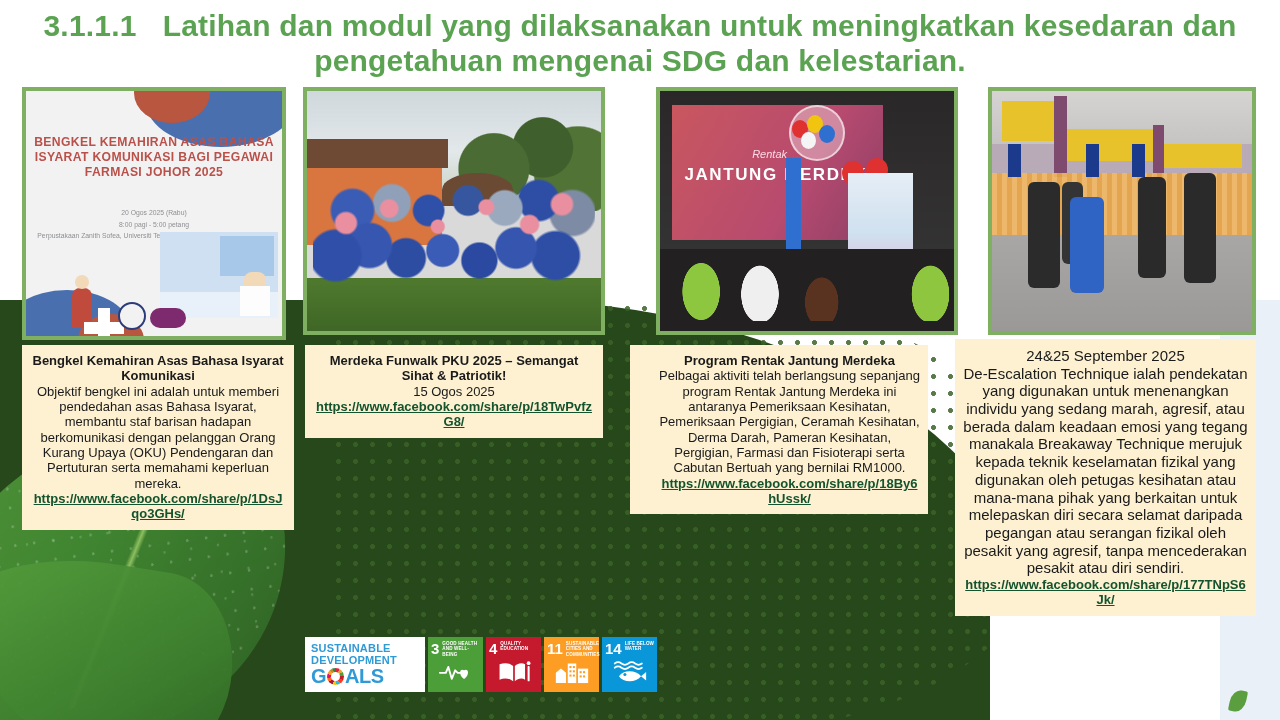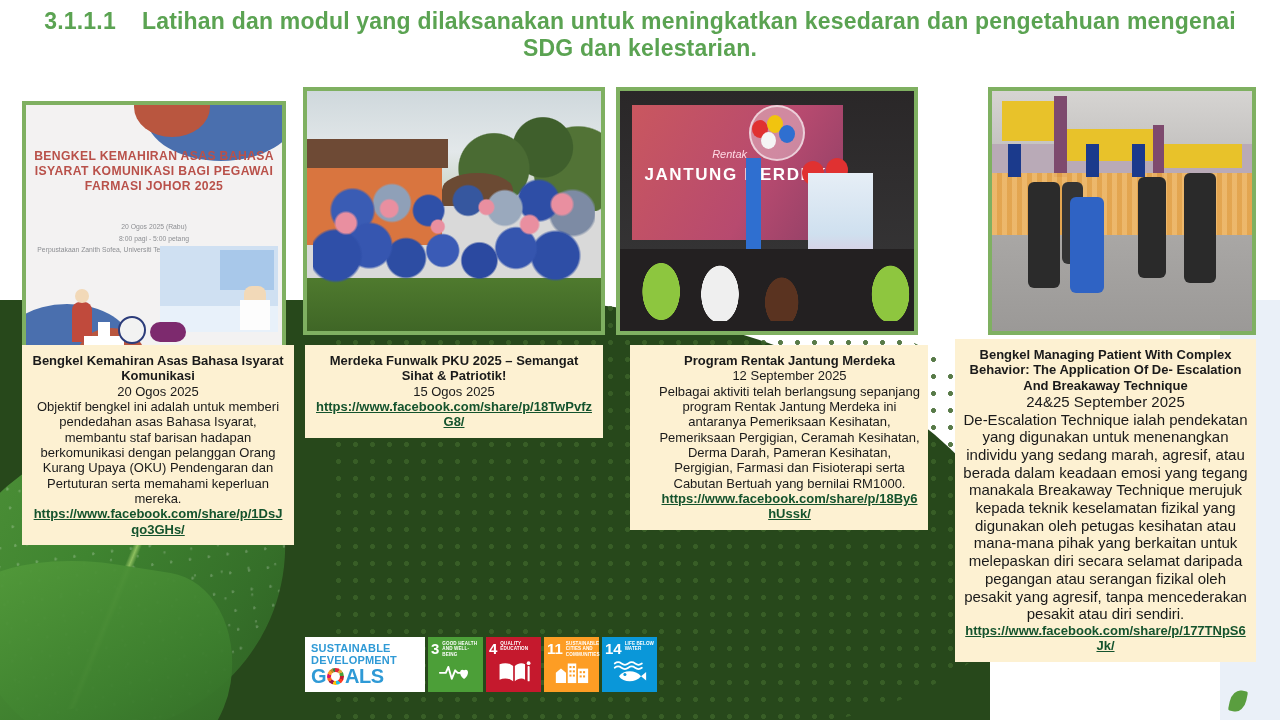--- a/index.html
+++ b/index.html
@@ -58,39 +58,39 @@
   }
   .bg-sprout.s1{top:466px;}
   .bg-sprout.s2{top:690px;transform:rotate(12deg);}
 
   
   #header{
     position:absolute;left:0;top:8px;width:1280px;z-index:5;
     text-align:center;
     color:#5ba352;
     font-weight:bold;
-    font-size:23px;
+    font-size:30px;
     line-height:1.18;
     letter-spacing:.2px;
     padding:0 26px;box-sizing:border-box;
   }
   #header .num{margin-right:26px;}
 
   
   .photo{
     position:absolute;z-index:4;
     border:4px solid #7fb061;
     background:#d9d9d9;
     box-sizing:border-box;
     overflow:hidden;
   }
   .photo .inner{position:absolute;inset:0;}
 
   
-  .p1{left:22px;top:101px;width:264px;height:253px;border-color:#7fb061;background:#86efac;}
+  .p1{left:22px;top:87px;width:264px;height:253px;border-color:#7fb061;background:#86efac;}
   .poster{position:absolute;inset:0;background:#f3f2f2;}
   .poster .blob-tr{position:absolute;right:-14px;top:-34px;width:150px;height:90px;background:#4a6fae;border-radius:50%;}
   .poster .blob-tr2{position:absolute;right:72px;top:-28px;width:76px;height:60px;background:#b9563f;border-radius:50%;}
   .poster .blob-bl{position:absolute;left:-24px;bottom:-38px;width:130px;height:84px;background:#4a6fae;border-radius:50%;}
   .poster .blob-bl2{position:absolute;left:52px;bottom:-30px;width:66px;height:52px;background:#b9563f;border-radius:50%;}
   .poster .ptitle{
     position:absolute;left:8px;right:8px;top:44px;text-align:center;
     color:#b9514a;font-weight:bold;font-size:12.2px;line-height:1.23;letter-spacing:.35px;
   }
   .poster .psub{
@@ -138,21 +138,21 @@
     background:
       radial-gradient(circle at 10% 50%,#e98fa0 0 4%,rgba(0,0,0,0) 5%),
       radial-gradient(circle at 26% 30%,#e98fa0 0 4%,rgba(0,0,0,0) 5%),
       radial-gradient(circle at 44% 55%,#e98fa0 0 4%,rgba(0,0,0,0) 5%),
       radial-gradient(circle at 62% 28%,#e98fa0 0 4%,rgba(0,0,0,0) 5%),
       radial-gradient(circle at 78% 52%,#e98fa0 0 4%,rgba(0,0,0,0) 5%),
       radial-gradient(circle at 90% 24%,#e98fa0 0 4%,rgba(0,0,0,0) 5%);
   }
 
   
-  .p3{left:616px;top:87px;width:302px;height:248px;background:#1d1b1c;}
+  .p3{left:656px;top:87px;width:302px;height:248px;background:#1d1b1c;}
   .pj-wall{position:absolute;inset:0;background:linear-gradient(#2a2728,#39393a);}
   .pj-screen{position:absolute;left:4%;top:6%;width:72%;height:56%;background:linear-gradient(120deg,#c9575f,#b74a6f 60%,#8c3f66);}
   .pj-screen .t1{position:absolute;left:6%;top:44%;color:#fff;font-weight:bold;font-size:17px;letter-spacing:1.6px;}
   .pj-screen .t2{position:absolute;left:38%;top:32%;color:#ffd9e4;font-size:11px;font-style:italic;}
   .pj-balloonclear{position:absolute;left:44%;top:6%;width:52px;height:52px;border-radius:50%;background:rgba(255,255,255,.35);border:2px solid rgba(255,255,255,.6);}
   .bl{position:absolute;border-radius:50%;}
   .pj-stage{position:absolute;left:0;bottom:0;width:100%;height:34%;background:#232021;}
   .pj-people{position:absolute;left:0;bottom:4%;width:100%;height:56%;
     background:
       radial-gradient(ellipse 9% 30% at 14% 78%,#8dc63f 0 70%,rgba(0,0,0,0) 72%),
@@ -325,40 +325,37 @@
     <div class="pb-fig pb-f1"></div>
     <div class="pb-fig pb-f3"></div>
     <div class="pb-fig pb-f2"></div>
     <div class="pb-fig pb-f4"></div>
     <div class="pb-fig pb-f5"></div>
   </div>
 </div>
 
 <div class="caption c1">
   <span class="ttl">Bengkel Kemahiran Asas Bahasa Isyarat Komunikasi</span>
-  <span class="date">20 Ogos 2025</span>
   <span class="body">Objektif bengkel ini adalah untuk memberi pendedahan asas Bahasa Isyarat, membantu staf barisan hadapan berkomunikasi dengan pelanggan Orang Kurang Upaya (OKU) Pendengaran dan Pertuturan serta memahami keperluan mereka.</span>
   <a class="url" href="#">https://www.facebook.com/share/p/1DsJqo3GHs/</a>
 </div>
 
 <div class="caption c2">
   <span class="ttl">Merdeka Funwalk PKU 2025 – Semangat Sihat &amp; Patriotik!</span>
   <span class="date">15 Ogos 2025</span>
   <a class="url" href="#">https://www.facebook.com/share/p/18TwPvfzG8/</a>
 </div>
 
 <div class="caption c3">
   <span class="ttl">Program Rentak Jantung Merdeka</span>
-  <span class="date">12 September 2025</span>
   <span class="body">Pelbagai aktiviti telah berlangsung sepanjang program Rentak Jantung Merdeka ini antaranya Pemeriksaan Kesihatan, Pemeriksaan Pergigian, Ceramah Kesihatan, Derma Darah, Pameran Kesihatan, Pergigian, Farmasi dan Fisioterapi serta Cabutan Bertuah yang bernilai RM1000.</span>
   <a class="url" href="#">https://www.facebook.com/share/p/18By6hUssk/</a>
 </div>
 
 <div class="caption c4">
-  <span class="ttl">Bengkel Managing Patient With Complex Behavior: The Application Of De- Escalation And Breakaway Technique</span>
   <span class="date">24&amp;25 September 2025</span>
   <span class="body">De-Escalation Technique ialah pendekatan yang digunakan untuk menenangkan individu yang sedang marah, agresif, atau berada dalam keadaan emosi yang tegang manakala Breakaway Technique merujuk kepada teknik keselamatan fizikal yang digunakan oleh petugas kesihatan atau mana-mana pihak yang berkaitan untuk melepaskan diri secara selamat daripada pegangan atau serangan fizikal oleh pesakit yang agresif, tanpa mencederakan pesakit atau diri sendiri.</span>
   <a class="url" href="#">https://www.facebook.com/share/p/177TNpS6Jk/</a>
 </div>
 
 <div id="sdg">
 
   <div class="sdg-main">
     <div class="l1">SUSTAINABLE</div>
     <div class="l2">DEVELOPMENT</div>

